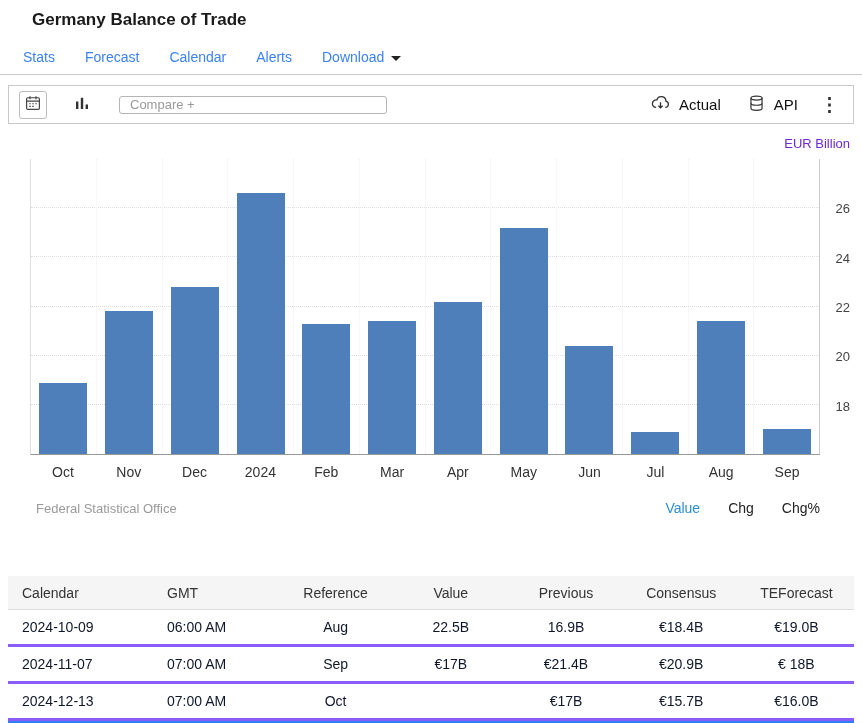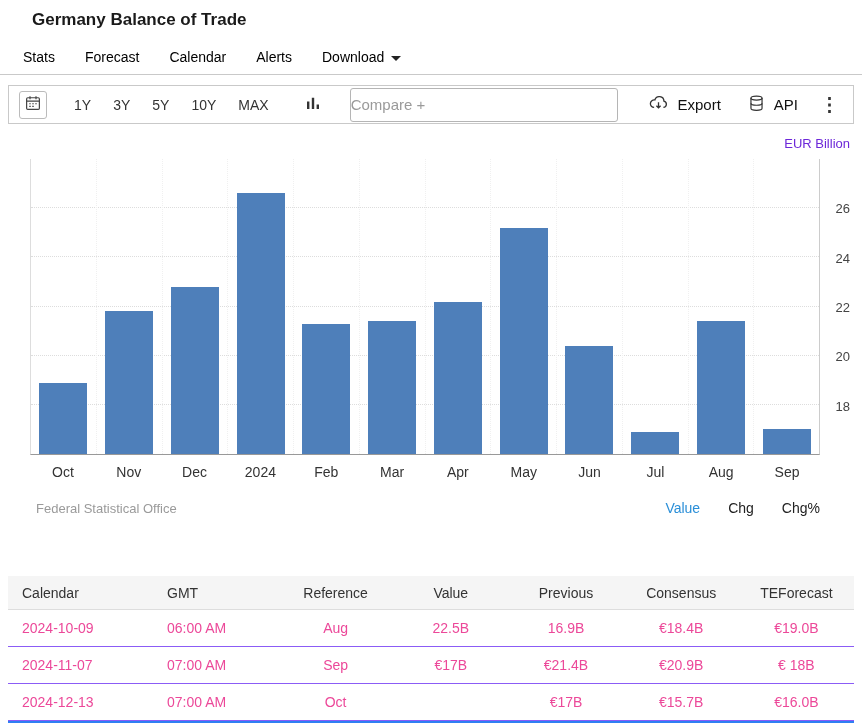--- a/index.html
+++ b/index.html
@@ -5,31 +5,31 @@
   * { box-sizing: border-box; margin: 0; padding: 0; }
   html,body { width:862px; height:723px; overflow:hidden; background:#fff;
     font-family:"Liberation Sans", sans-serif; color:#222; }
 
   
   .page-header { padding:10px 16px 8px 32px; }
   .page-header h1 { font-size:17px; font-weight:bold; color:#1a1a1a; }
 
   
   .tabs { display:flex; align-items:flex-end; padding-left:8px; border-bottom:1px solid #c9c9c9; height:37px; }
-  .tab { font-size:14px; color:#000000; padding:9px 15px; cursor:pointer; white-space:nowrap; position:relative; }
+  .tab { font-size:14px; color:#3b82f6; padding:9px 15px; cursor:pointer; white-space:nowrap; position:relative; }
   .tab.active { background:#fff; border:1px solid #c9c9c9; border-bottom:1px solid #fff; margin-bottom:-1px; border-radius:2px 2px 0 0; color:#555; }
   .caret { display:inline-block; width:0; height:0; border-left:5px solid transparent; border-right:5px solid transparent; border-top:5px solid #222; margin-left:7px; vertical-align:middle; }
 
   
   .toolbar { margin:10px 8px 0 8px; border:1px solid #c9c9c9; height:39px; display:flex; align-items:center; padding:0 10px; background:#fff; }
   .icon-btn { background:none; border:1px solid #bbb; border-radius:3px; width:28px; height:28px; display:flex; align-items:center; justify-content:center; cursor:pointer; }
   .icon-btn.plain { border:none; width:auto; margin-left:26px; }
   .ranges { display:flex; gap:4px; margin-left:18px; }
   .range-btn { font-size:14px; color:#333; padding:5px 9px; cursor:pointer; }
-  .compare-input { margin-left:28px; width:268px; height:34px; border:1px solid #b5b5b5; border-radius:3px; padding:0 0; font-size:15px; font-family:"Liberation Sans",sans-serif; color:#333; }
+  .compare-input { margin-left:28px; width:268px; height:18px; border:1px solid #b5b5b5; border-radius:3px; padding:0 10px; font-size:13px; font-family:"Liberation Sans",sans-serif; color:#333; }
   .compare-input::placeholder { color:#9a9a9a; }
   .tb-spacer { flex:1; }
   .tb-btn { background:none; border:none; display:flex; align-items:center; gap:8px; font-size:15px; color:#111; cursor:pointer; margin-left:26px; font-family:"Liberation Sans",sans-serif; }
   .kebab { font-size:19px; font-weight:bold; color:#333; margin-left:22px; margin-right:4px; }
 
   
   .chart-area { padding:0 8px; }
   .unit-label { text-align:right; font-size:13px; color:#6d28d9; padding:12px 4px 8px 0; }
   .plot-wrap { display:flex; }
   .plot { flex:1; position:relative; height:296px; margin-left:22px;
@@ -45,21 +45,21 @@
   .xlabel { flex:1; text-align:center; font-size:14px; color:#333; }
   .chart-footer { display:flex; justify-content:space-between; align-items:center; padding:20px 34px 14px 28px;gap:12px; }
   .chart-source { font-size:13px; color:#9a9a9a; }
   .modes { display:flex; gap:28px; }
   .mode { font-size:14px; color:#222; cursor:pointer; }
 
   
   .caltable { margin:46px 8px 0 8px; font-size:14px; }
   .thead, .tr { display:grid; grid-template-columns:145px 125px repeat(5, 1fr); align-items:center; }
   .thead { background:#f5f5f5; height:34px; border-bottom:1px solid #ddd; color:#333; }
-  .tr { height:37px; border-bottom:1px solid #8b5cf6; color:#ec4899; cursor:pointer; }
+  .tr { height:37px; border-bottom:3px solid #8b5cf6; color:#0f172a; cursor:pointer; }
   .th, .td { padding:0 6px; text-align:center; }
   .c0, .c1 { text-align:left; padding-left:14px; }
 
   .bottom-bar { margin:0 8px; height:5px; }
 </style>
 </head>
 <body>
 
 <header class="page-header">
   <h1>Germany Balance of Trade</h1>
@@ -76,46 +76,39 @@
 <div class="toolbar">
   <button class="icon-btn">
     <span>
       <svg viewBox="0 0 24 24" width="18" height="18" fill="none" stroke="#444" stroke-width="1.6">
         <rect x="3.5" y="5" width="17" height="15.5" rx="1.5"></rect>
         <path d="M3.5 9.5h17M8 3v4M16 3v4"></path>
         <path d="M7 13h2M11 13h2M15 13h2M7 16.5h2M11 16.5h2"></path>
       </svg>
     </span>
   </button>
-  <div class="ranges" id="ranges">
-      <div class="range-btn">1Y</div>
-      <div class="range-btn">3Y</div>
-      <div class="range-btn">5Y</div>
-      <div class="range-btn">10Y</div>
-      <div class="range-btn">MAX</div>
-    </div>
   <button class="icon-btn plain">
     <span>
       <svg viewBox="0 0 24 24" width="18" height="18" fill="#333">
         <rect x="4" y="10" width="3.2" height="10"></rect>
         <rect x="10.4" y="5" width="3.2" height="15"></rect>
         <rect x="16.8" y="14" width="3.2" height="6"></rect>
       </svg>
     </span>
   </button>
   <input class="compare-input" placeholder="Compare +" style="">
   <div class="tb-spacer"></div>
   <button class="tb-btn">
     <span>
       <svg viewBox="0 0 24 24" width="21" height="21" fill="none" stroke="#333" stroke-width="1.5">
         <path d="M7 16.5a4.3 4.3 0 1 1 .8-8.53A5.3 5.3 0 0 1 18.2 9.4 3.6 3.6 0 0 1 17.6 16.5"></path>
         <path d="M12 10.5v6M9.6 14.5l2.4 2.4 2.4-2.4"></path>
       </svg>
     </span>
-    <span>Export</span>
+    <span>Actual</span>
   </button>
   <button class="tb-btn">
     <span>
       <svg viewBox="0 0 24 24" width="19" height="19" fill="none" stroke="#333" stroke-width="1.5">
         <ellipse cx="12" cy="5.2" rx="7" ry="2.6"></ellipse>
         <path d="M5 5.2v6.4c0 1.45 3.1 2.6 7 2.6s7-1.15 7-2.6V5.2"></path>
         <path d="M5 11.6v6.4c0 1.45 3.1 2.6 7 2.6s7-1.15 7-2.6v-6.4"></path>
       </svg>
     </span>
     <span>API</span>

